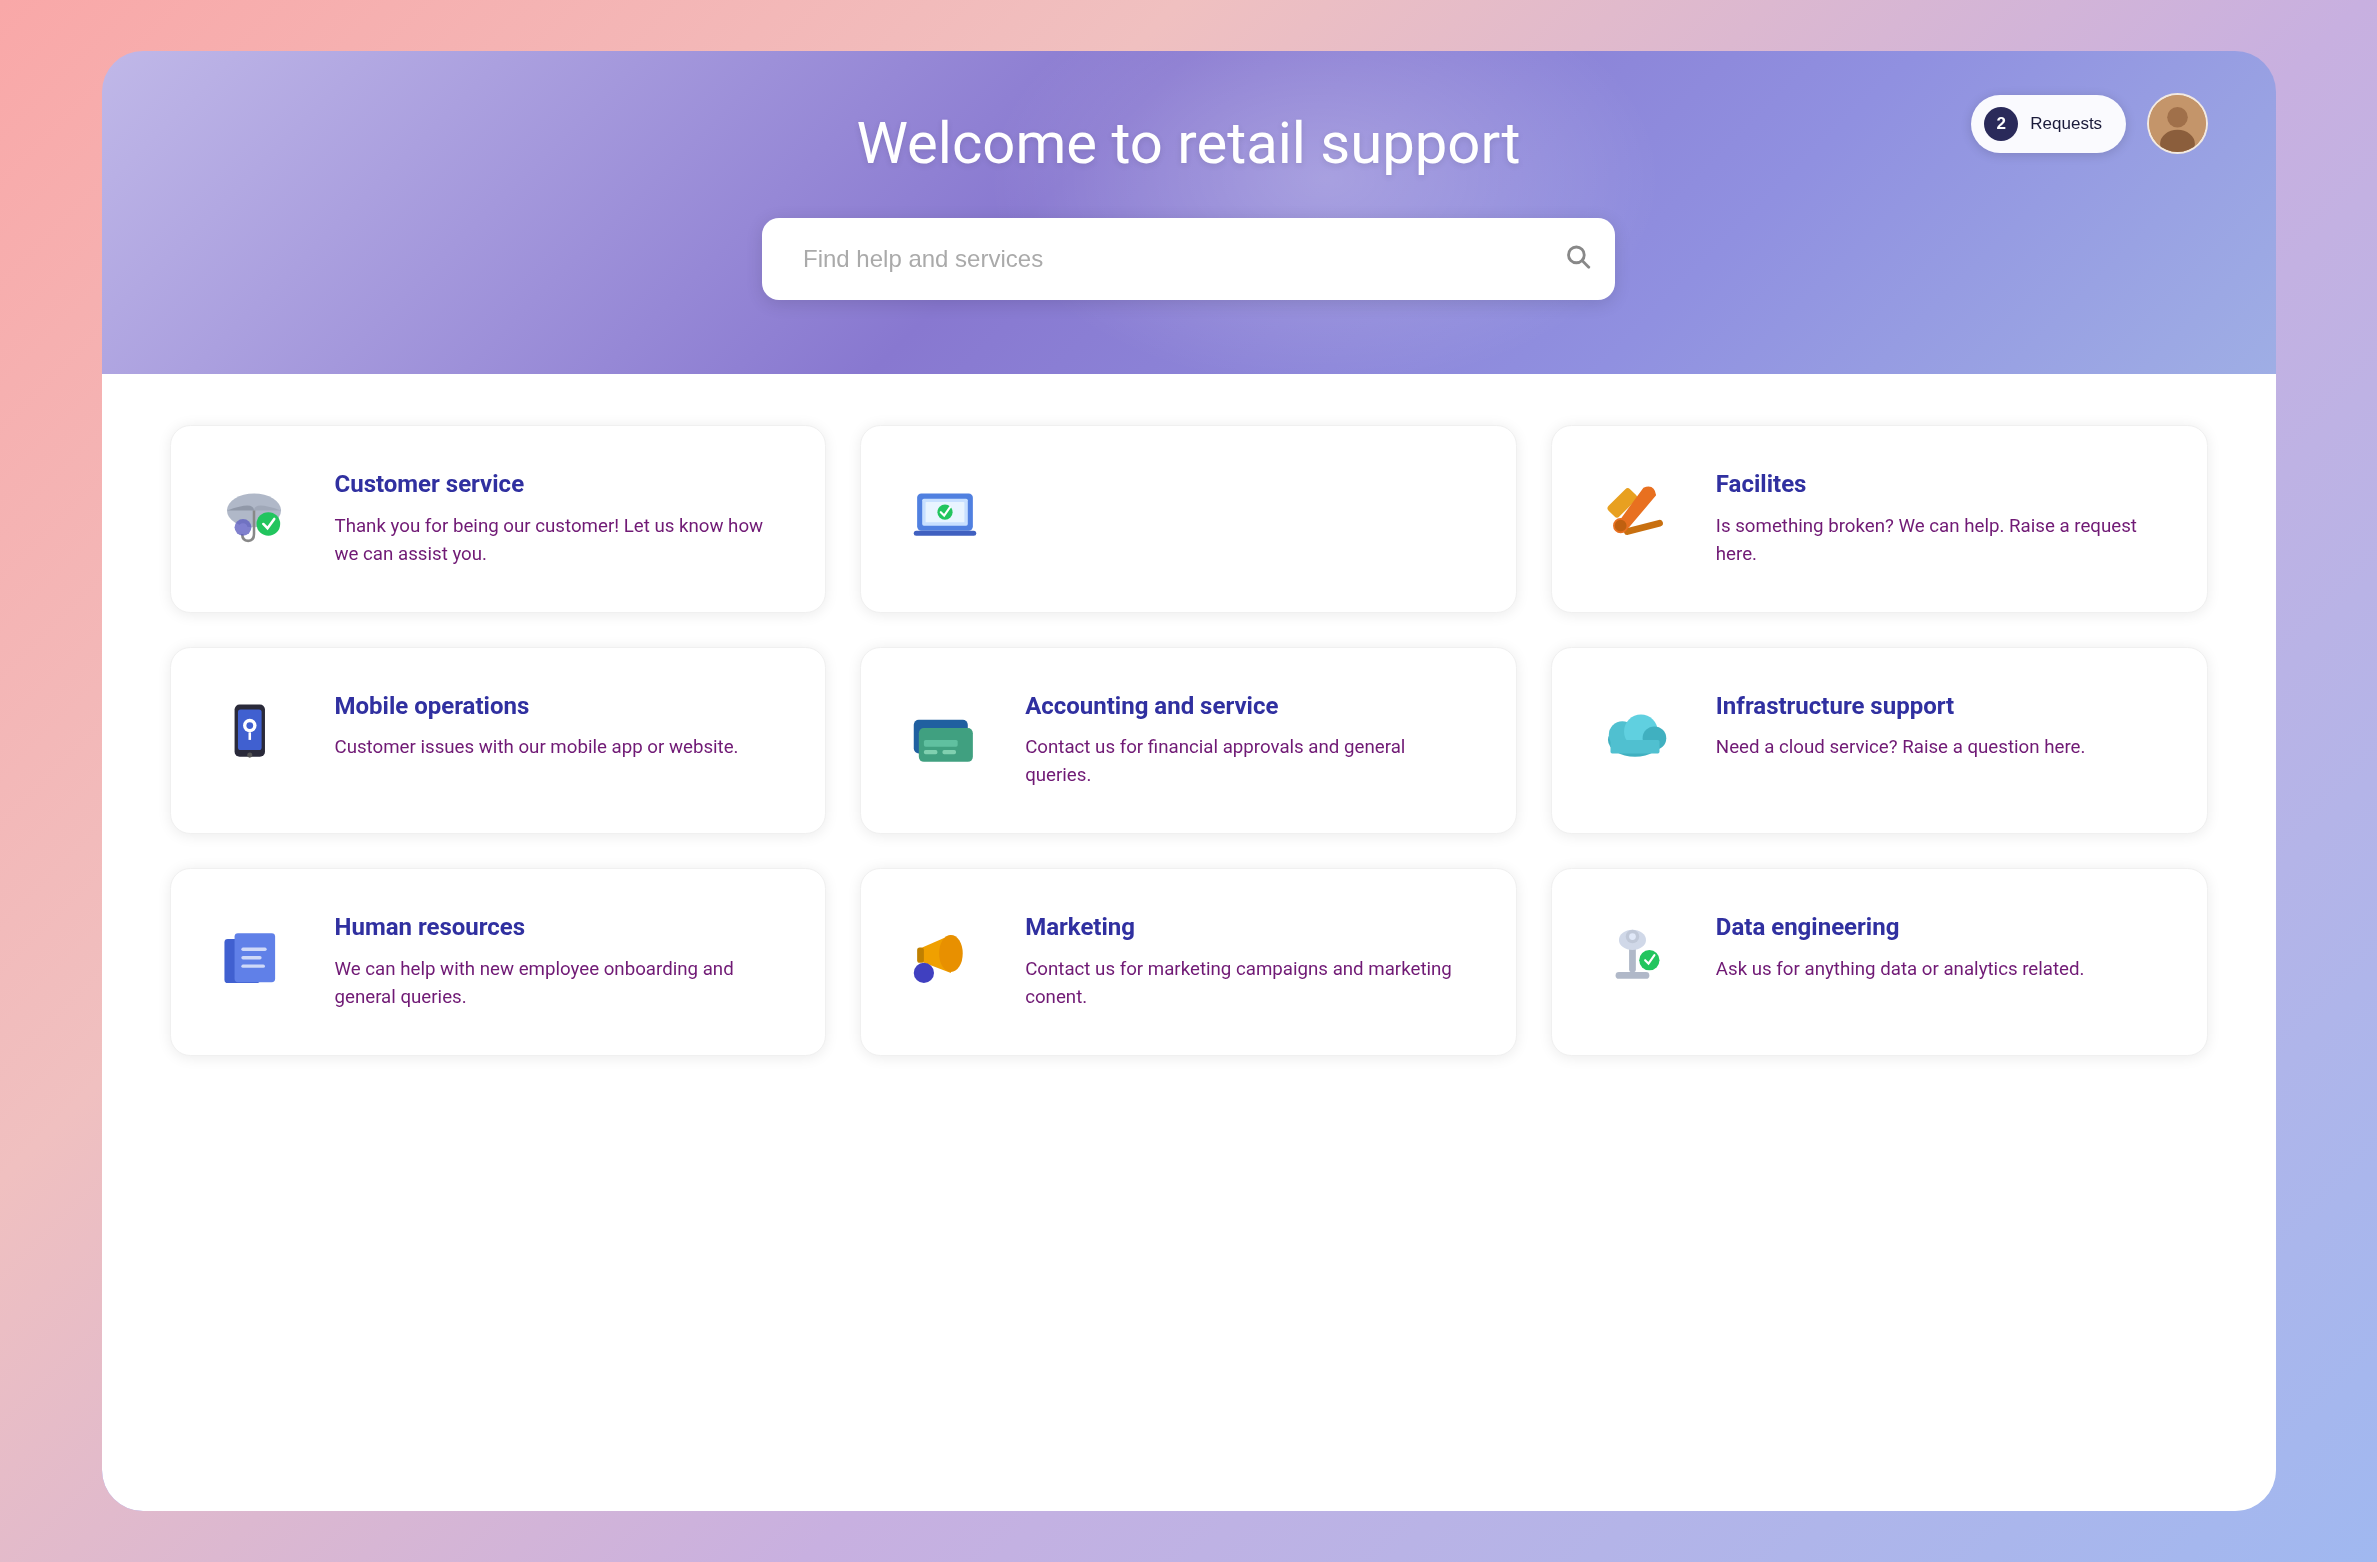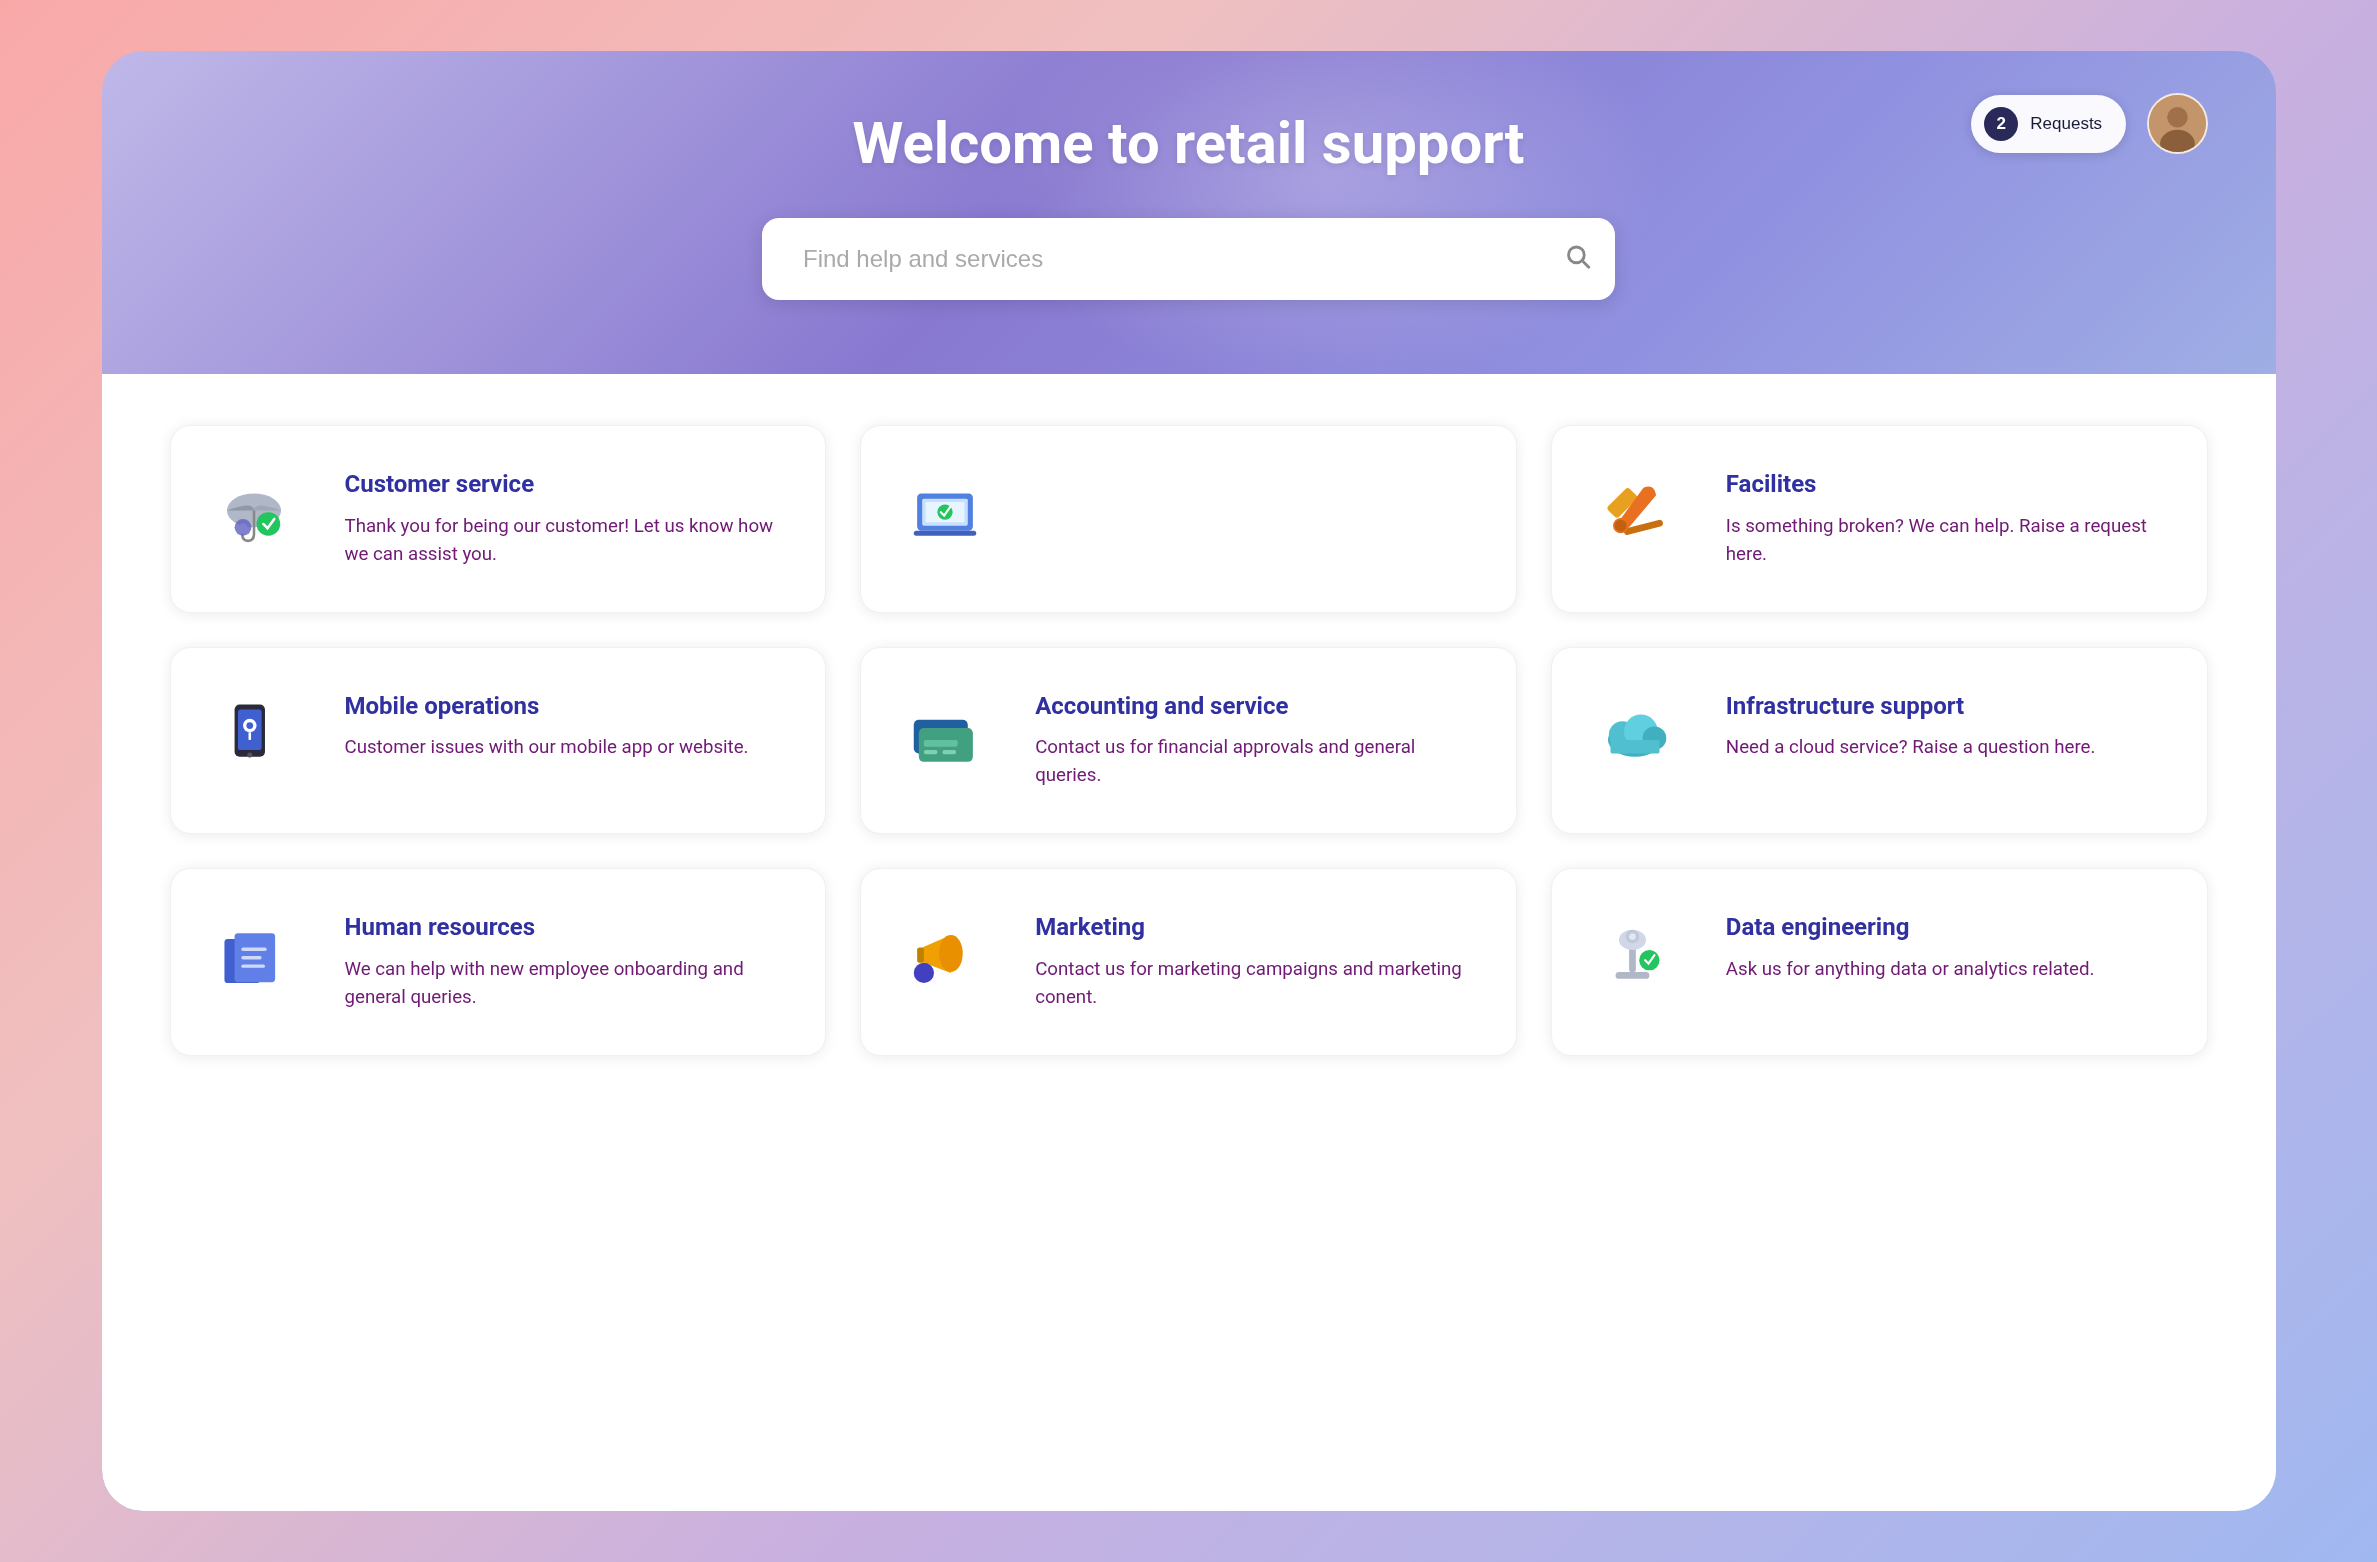--- a/index.html
+++ b/index.html
@@ -105,21 +105,21 @@
     }
 
     
     .avatar svg {
       width: 100%;
       height: 100%;
     }
 
     .page-title {
       font-size: 58px;
-      font-weight: 700;
+      font-weight: 400;
       color: white;
       text-align: center;
       margin-bottom: 41px;
       text-shadow: 0 1.7px 6.8px rgba(0,0,0,0.1);
     }
 
     .search-bar {
       width: 853px;
       max-width: 90%;
       position: relative;
@@ -170,21 +170,21 @@
     }
 
     .card {
       background: white;
       border-radius: 20.4px;
       padding: 44px 41px;
       box-shadow: 0 1.7px 13.6px rgba(0,0,0,0.08);
       border: 0.8px solid #f0f0f0;
       display: flex;
       align-items: flex-start;
-      gap: 48px;
+      gap: 38px;
       cursor: pointer;
       transition: box-shadow 0.2s;
     }
 
     .card-icon {
       width: 85px;
       height: 85px;
       flex-shrink: 0;
       display: flex;
       align-items: center;

